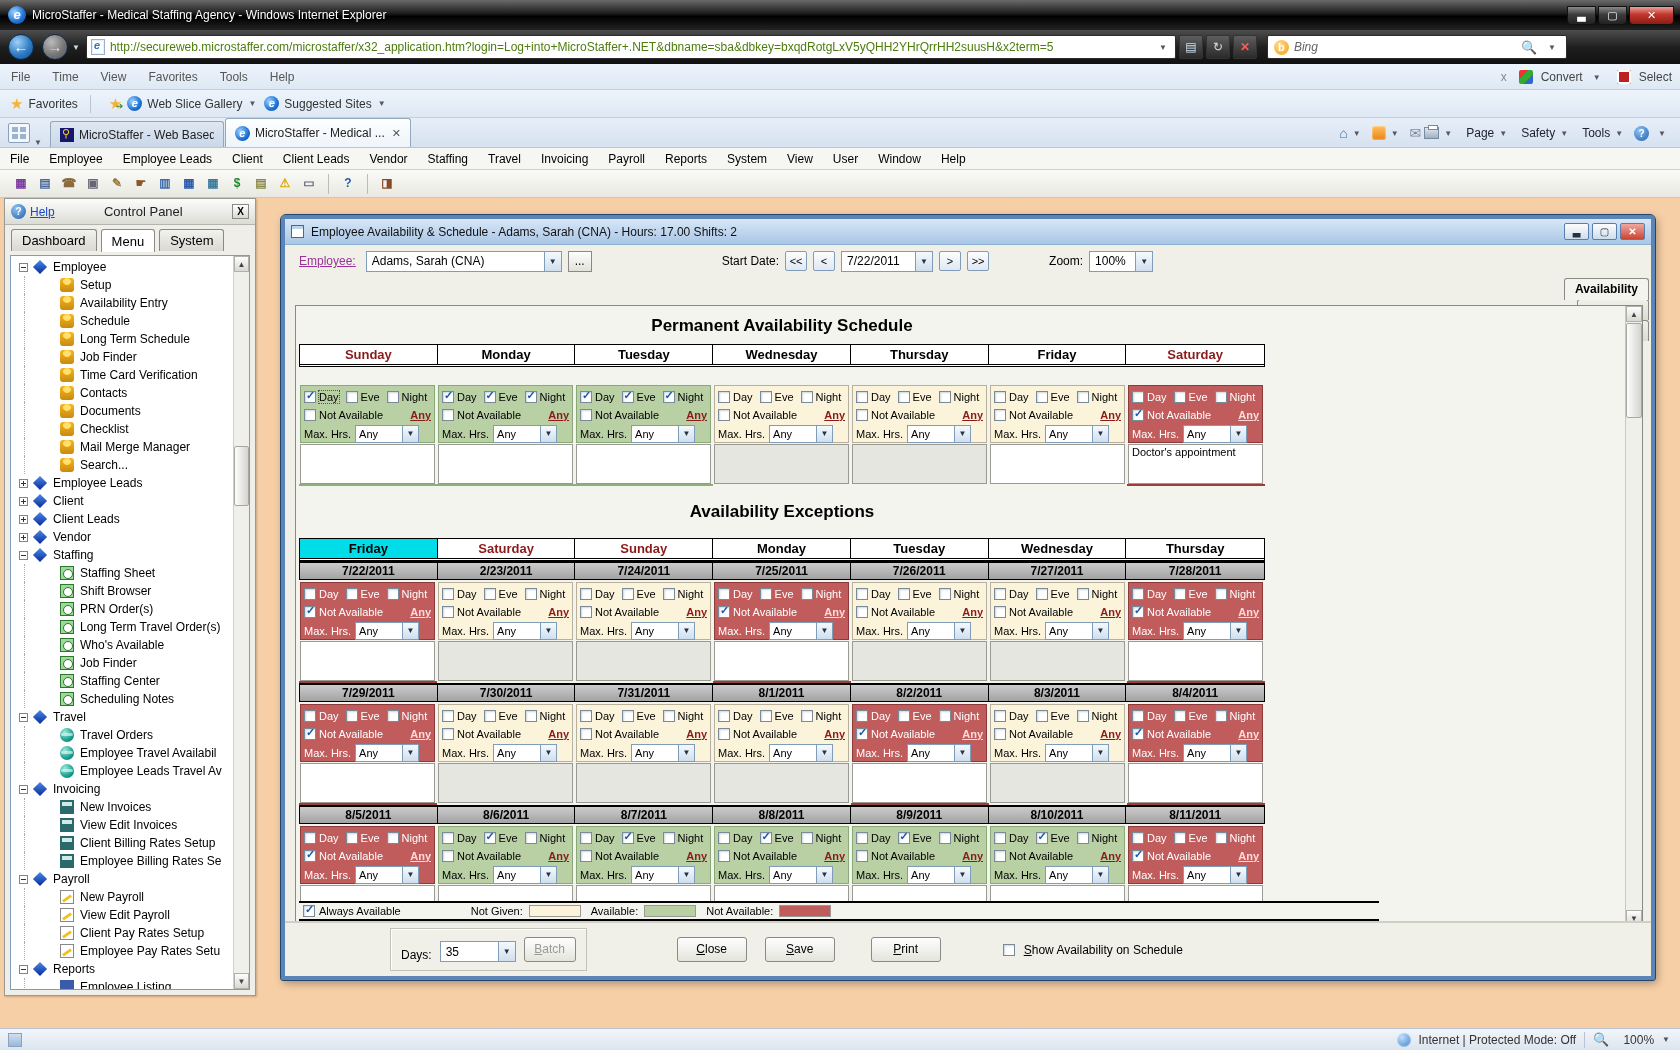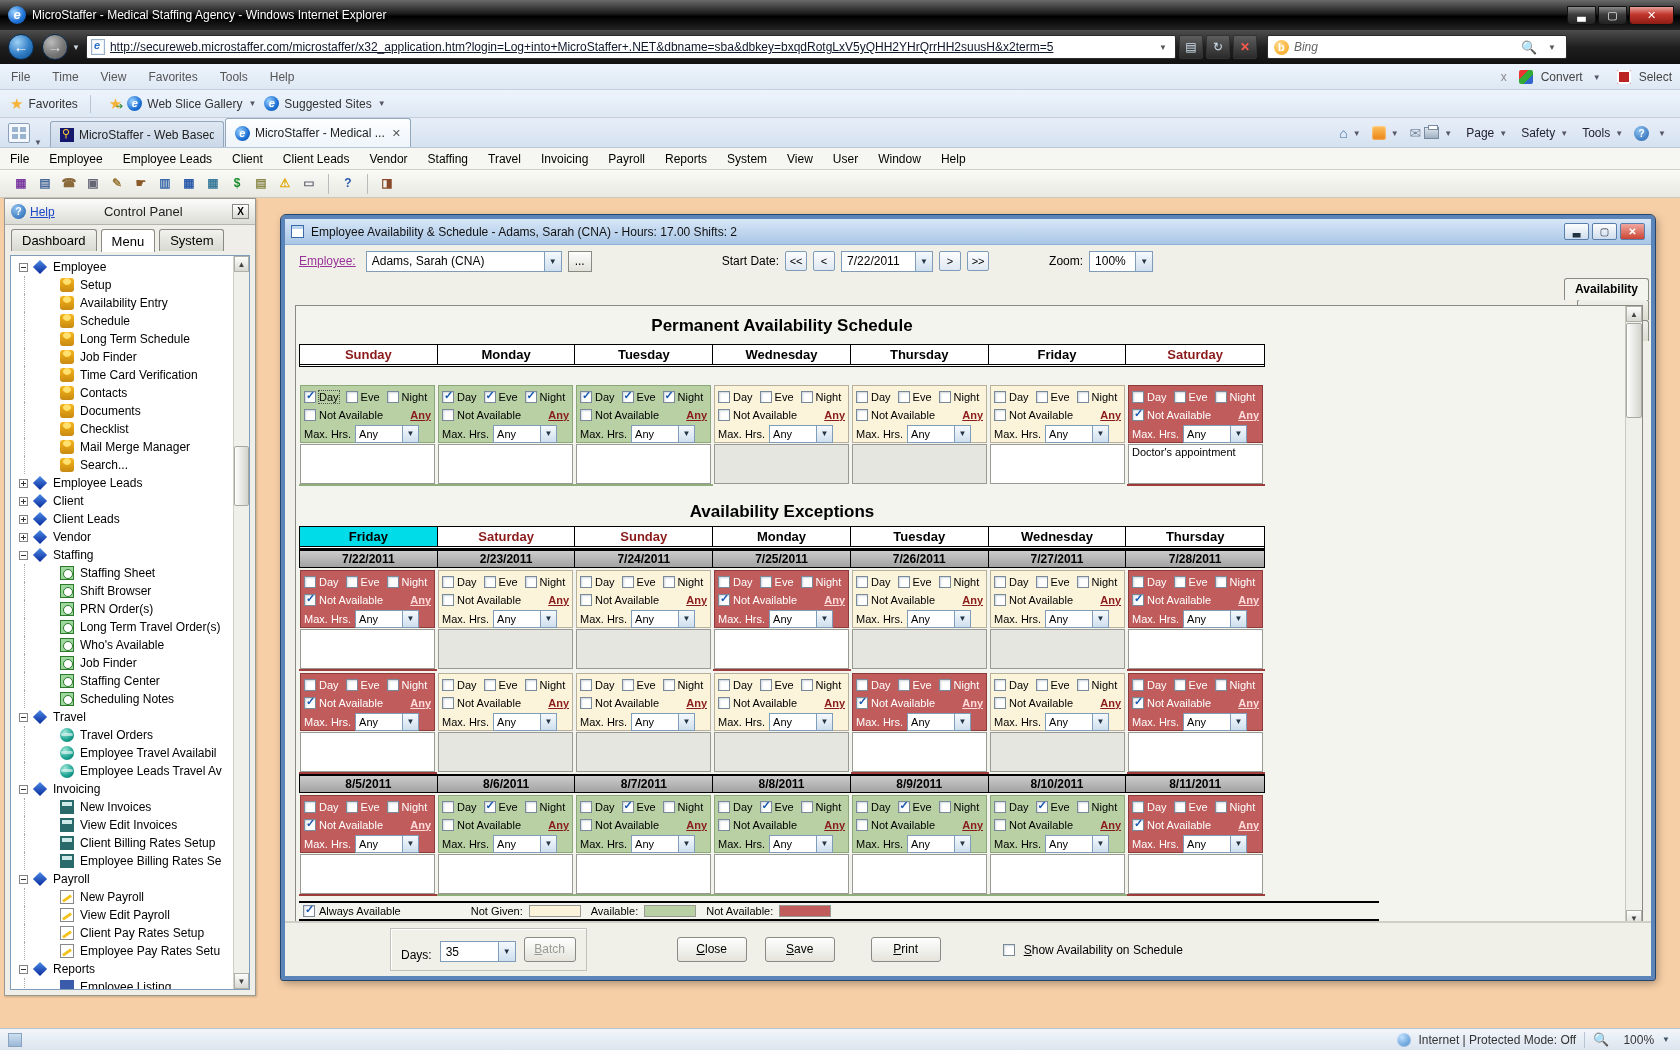--- a/index.html
+++ b/index.html
@@ -23,21 +23,21 @@
   .navcircle { width:26px; height:26px; border-radius:50%; margin-left:8px; text-align:center; line-height:24px;
     color:#fff; font-size:15px; border:1px solid #0c2b4e;
     background:radial-gradient(circle at 35% 30%, #9fd0f5, #2f7cc4 55%, #0d4f92); }
   .navcircle.disabled { background:radial-gradient(circle at 35% 30%, #bbb, #777 55%, #555); color:#ddd; }
   .nav-dd { color:#cfd8e2; font-size:8px; margin:0 6px 0 4px; }
   .addressbar { height:24px; width:1090px; background:#fff; border:1px solid #2c2c2c; border-radius:2px;
     display:flex; align-items:center; padding:0 4px; }
   .doc-ico { width:14px; height:16px; background:#fff; border:1px solid #9ab0c8; margin-right:5px;
     box-shadow:inset 0 0 0 1px #e8f0f8; position:relative; }
   .doc-ico::after{ content:"e"; position:absolute; left:2px; top:-1px; font-size:11px; font-style:italic; font-weight:bold; color:#2a72c8;}
-  .addr-text { flex:1; font-size:12px; color:#0f172a; white-space:nowrap; overflow:hidden;text-decoration:underline; }
+  .addr-text { flex:1; font-size:12px; color:#4d7c0f; white-space:nowrap; overflow:hidden; }
   .addr-caret { font-size:8px; color:#555; padding:0 4px; }
   .addr-btn { width:24px; height:24px; margin-left:3px; border:1px solid #333; border-radius:2px;
     background:linear-gradient(#5e5e5e,#2a2a2a); color:#cfe0ee; text-align:center; line-height:22px; font-size:12px; }
   .addr-btn.stop { color:#ff5a4d; font-weight:bold; }
   .searchbox { height:24px; width:300px; margin-left:10px; background:#fff; border:1px solid #2c2c2c; border-radius:2px;
     display:flex; align-items:center; padding:0 6px; }
   .bing-ico { width:15px; height:15px; border-radius:50%; background:radial-gradient(circle at 35% 30%,#ffd98a,#f4a112); 
     color:#fff; font-weight:bold; font-size:11px; line-height:15px; text-align:center; margin-right:5px; }
   .search-text { flex:1; color:#666; font-style:italic; }
   .mag { color:#3b6ea5; font-size:13px; margin-right:6px; }
@@ -800,21 +800,21 @@
                 <span>Max. Hrs.</span>
                 <span class="maxdd">
                   <span class="val">Any</span>
                   <span class="ddbtn">▼</span>
                 </span>
               </div>
             </div>
             <div class="notebox">Doctor's appointment</div>
           </div>
         </div>
-        <div class="sec-title" style="margin: 16px 0px 4px;">Availability Exceptions</div>
+        <div class="sec-title" style="margin: 16px 0px 16px;">Availability Exceptions</div>
         <div class="hdr-row">
           <span class="hdr-cell current">Friday</span>
           <span class="hdr-cell weekend">Saturday</span>
           <span class="hdr-cell weekend">Sunday</span>
           <span class="hdr-cell">Monday</span>
           <span class="hdr-cell">Tuesday</span>
           <span class="hdr-cell">Wednesday</span>
           <span class="hdr-cell">Thursday</span>
         </div>
         <div class="date-row">
@@ -995,20 +995,29 @@
               <div class="maxrow">
                 <span>Max. Hrs.</span>
                 <span class="maxdd">
                   <span class="val">Any</span>
                   <span class="ddbtn">▼</span>
                 </span>
               </div>
             </div>
             <div class="notebox"></div>
           </div>
+        </div>
+        <div class="date-row">
+          <span class="date-cell">7/29/2011</span>
+          <span class="date-cell">7/30/2011</span>
+          <span class="date-cell">7/31/2011</span>
+          <span class="date-cell">8/1/2011</span>
+          <span class="date-cell">8/2/2011</span>
+          <span class="date-cell">8/3/2011</span>
+          <span class="date-cell">8/4/2011</span>
         </div>
         <div class="cells-row">
           <div class="cellcol st-r-wrap">
             <div class="avcell st-r">
               <div class="cbrow">
                 <span class="cbx"></span>
                 <span class="cblbl">Day</span>
                 <span class="cbx"></span>
                 <span class="cblbl">Eve</span>
                 <span class="cbx"></span>

